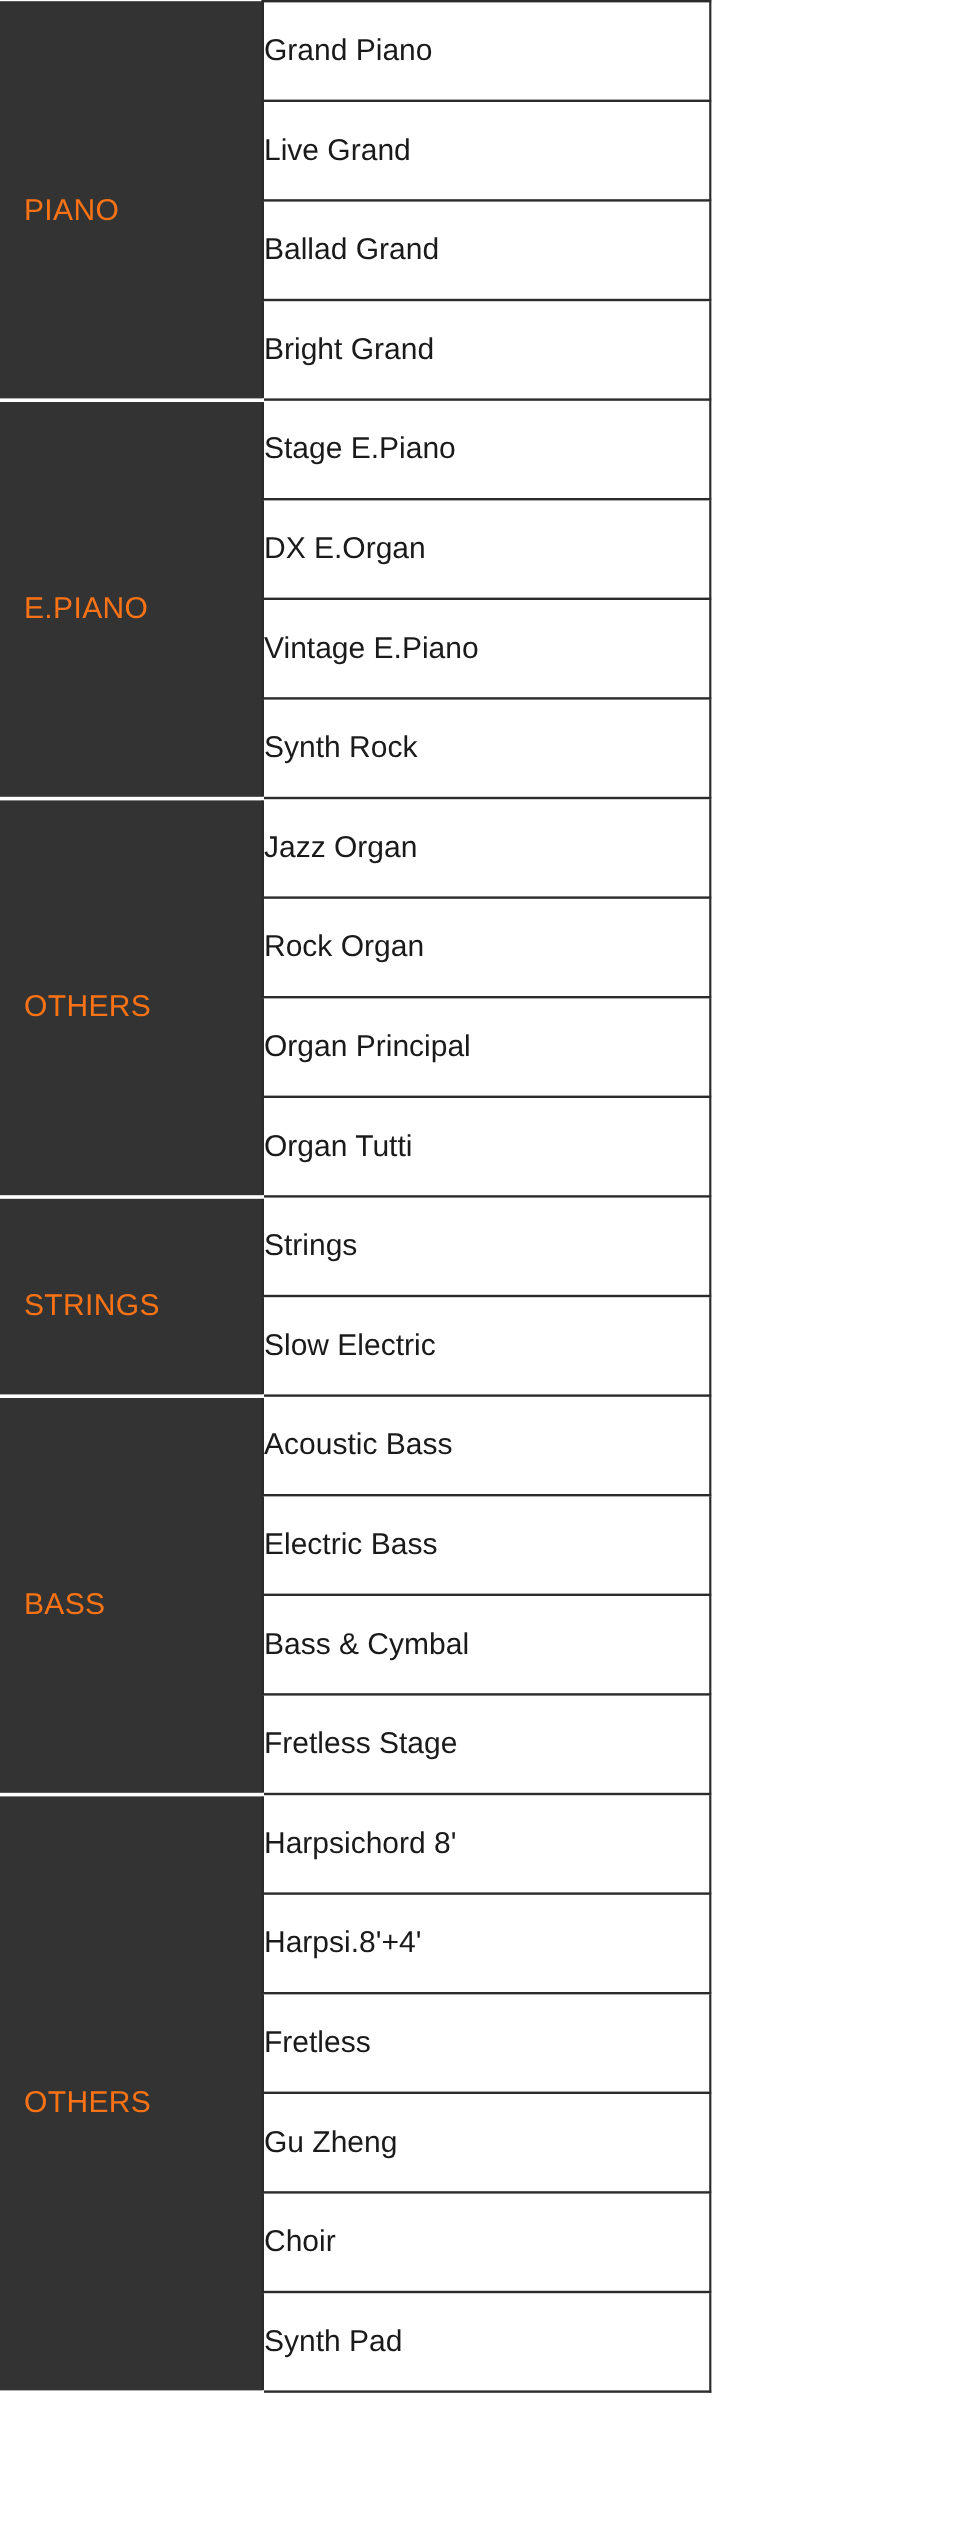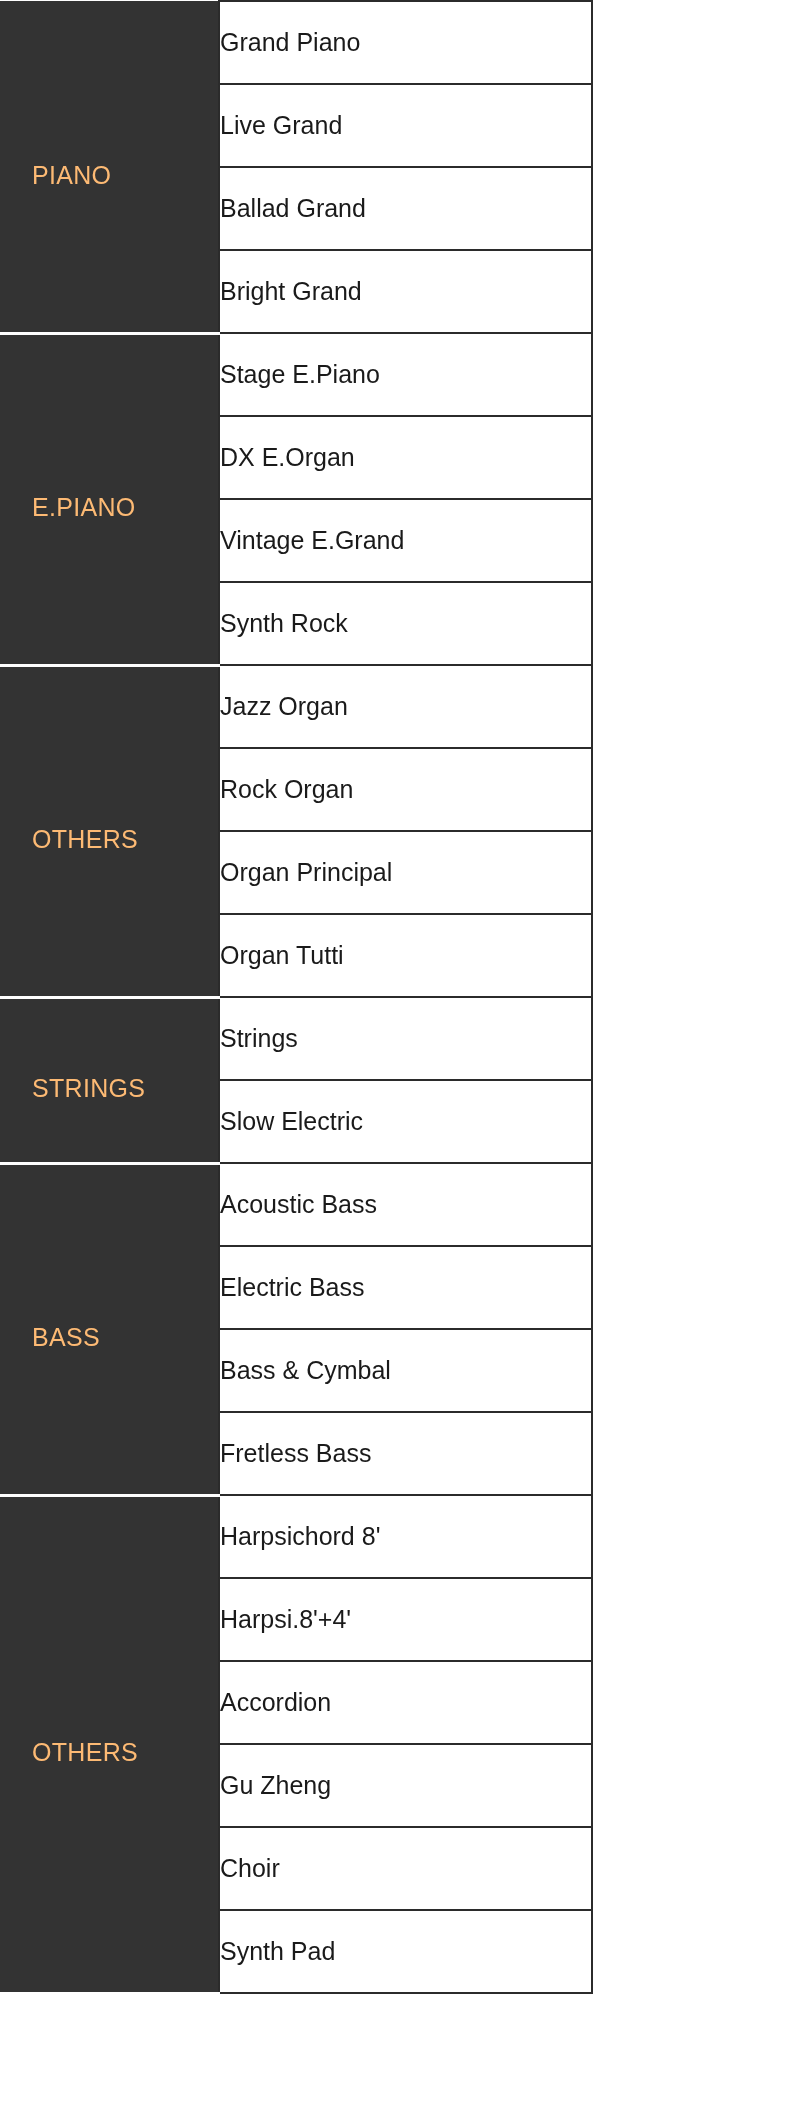--- a/index.html
+++ b/index.html
@@ -26,22 +26,21 @@
     color: #ffffff;
     border-bottom: 3px solid #ffffff;
     border-right: 0;
     vertical-align: top;
   }
   .cat-label {
     font-size: 25px;
     letter-spacing: 0.3px;
     padding: 18px 0 0 20px;
     line-height: 1.1;
-    color: #fdba74;
-    margin-left: 12px;
+    color: #f97316;
   }
   .voice-cell {
     width: 373px;
     height: 83px;
     background: #ffffff;
     color: #1a1a1a;
     border-bottom: 2px solid #2b2b2b;
     border-left: 2px solid #2b2b2b;
     border-right: 2px solid #2b2b2b;
     font-size: 25px;
@@ -104,21 +103,21 @@
             <span class="voice-name">Stage E.Piano</span>
           </td>
         </tr>
         <tr>
           <td class="voice-cell">
             <span class="voice-name">DX E.Organ</span>
           </td>
         </tr>
         <tr>
           <td class="voice-cell">
-            <span class="voice-name">Vintage E.Grand</span>
+            <span class="voice-name">Vintage E.Piano</span>
           </td>
         </tr>
         <tr>
           <td class="voice-cell">
             <span class="voice-name">Synth Rock</span>
           </td>
         </tr>
         <tr>
           <td class="cat-cell" rowspan="4">
             <div class="cat-label">OTHERS</div>
@@ -168,39 +167,39 @@
             <span class="voice-name">Electric Bass</span>
           </td>
         </tr>
         <tr>
           <td class="voice-cell">
             <span class="voice-name">Bass &amp; Cymbal</span>
           </td>
         </tr>
         <tr>
           <td class="voice-cell">
-            <span class="voice-name">Fretless Bass</span>
+            <span class="voice-name">Fretless Stage</span>
           </td>
         </tr>
         <tr>
           <td class="cat-cell" rowspan="6">
             <div class="cat-label">OTHERS</div>
           </td>
           <td class="voice-cell">
             <span class="voice-name">Harpsichord 8'</span>
           </td>
         </tr>
         <tr>
           <td class="voice-cell">
             <span class="voice-name">Harpsi.8'+4'</span>
           </td>
         </tr>
         <tr>
           <td class="voice-cell">
-            <span class="voice-name">Accordion</span>
+            <span class="voice-name">Fretless</span>
           </td>
         </tr>
         <tr>
           <td class="voice-cell">
             <span class="voice-name">Gu Zheng</span>
           </td>
         </tr>
         <tr>
           <td class="voice-cell">
             <span class="voice-name">Choir</span>

